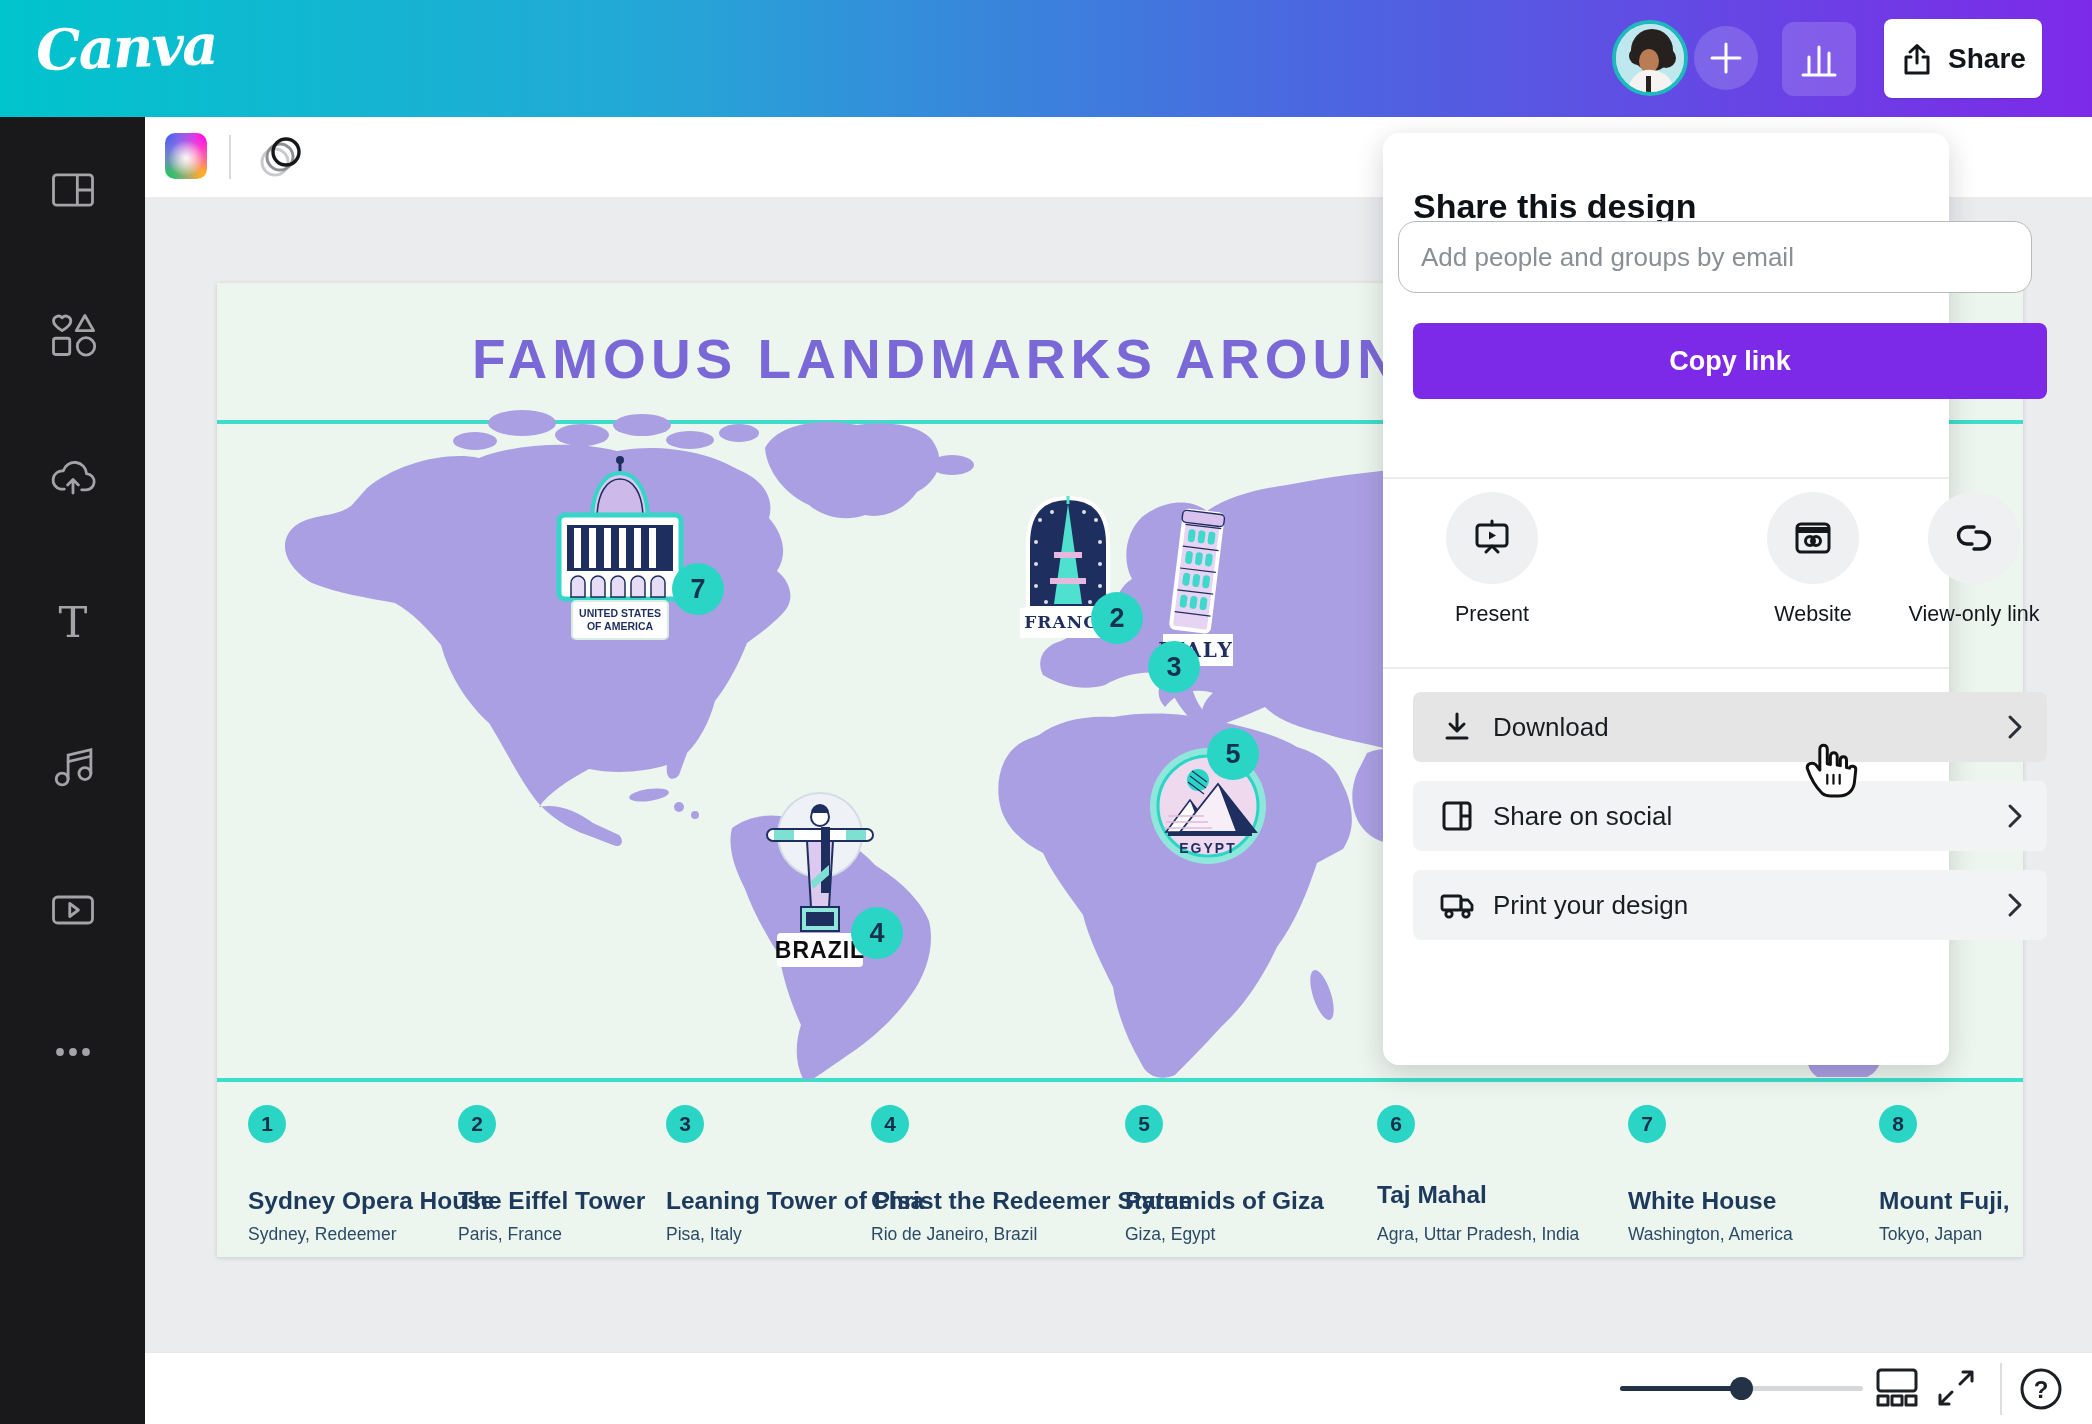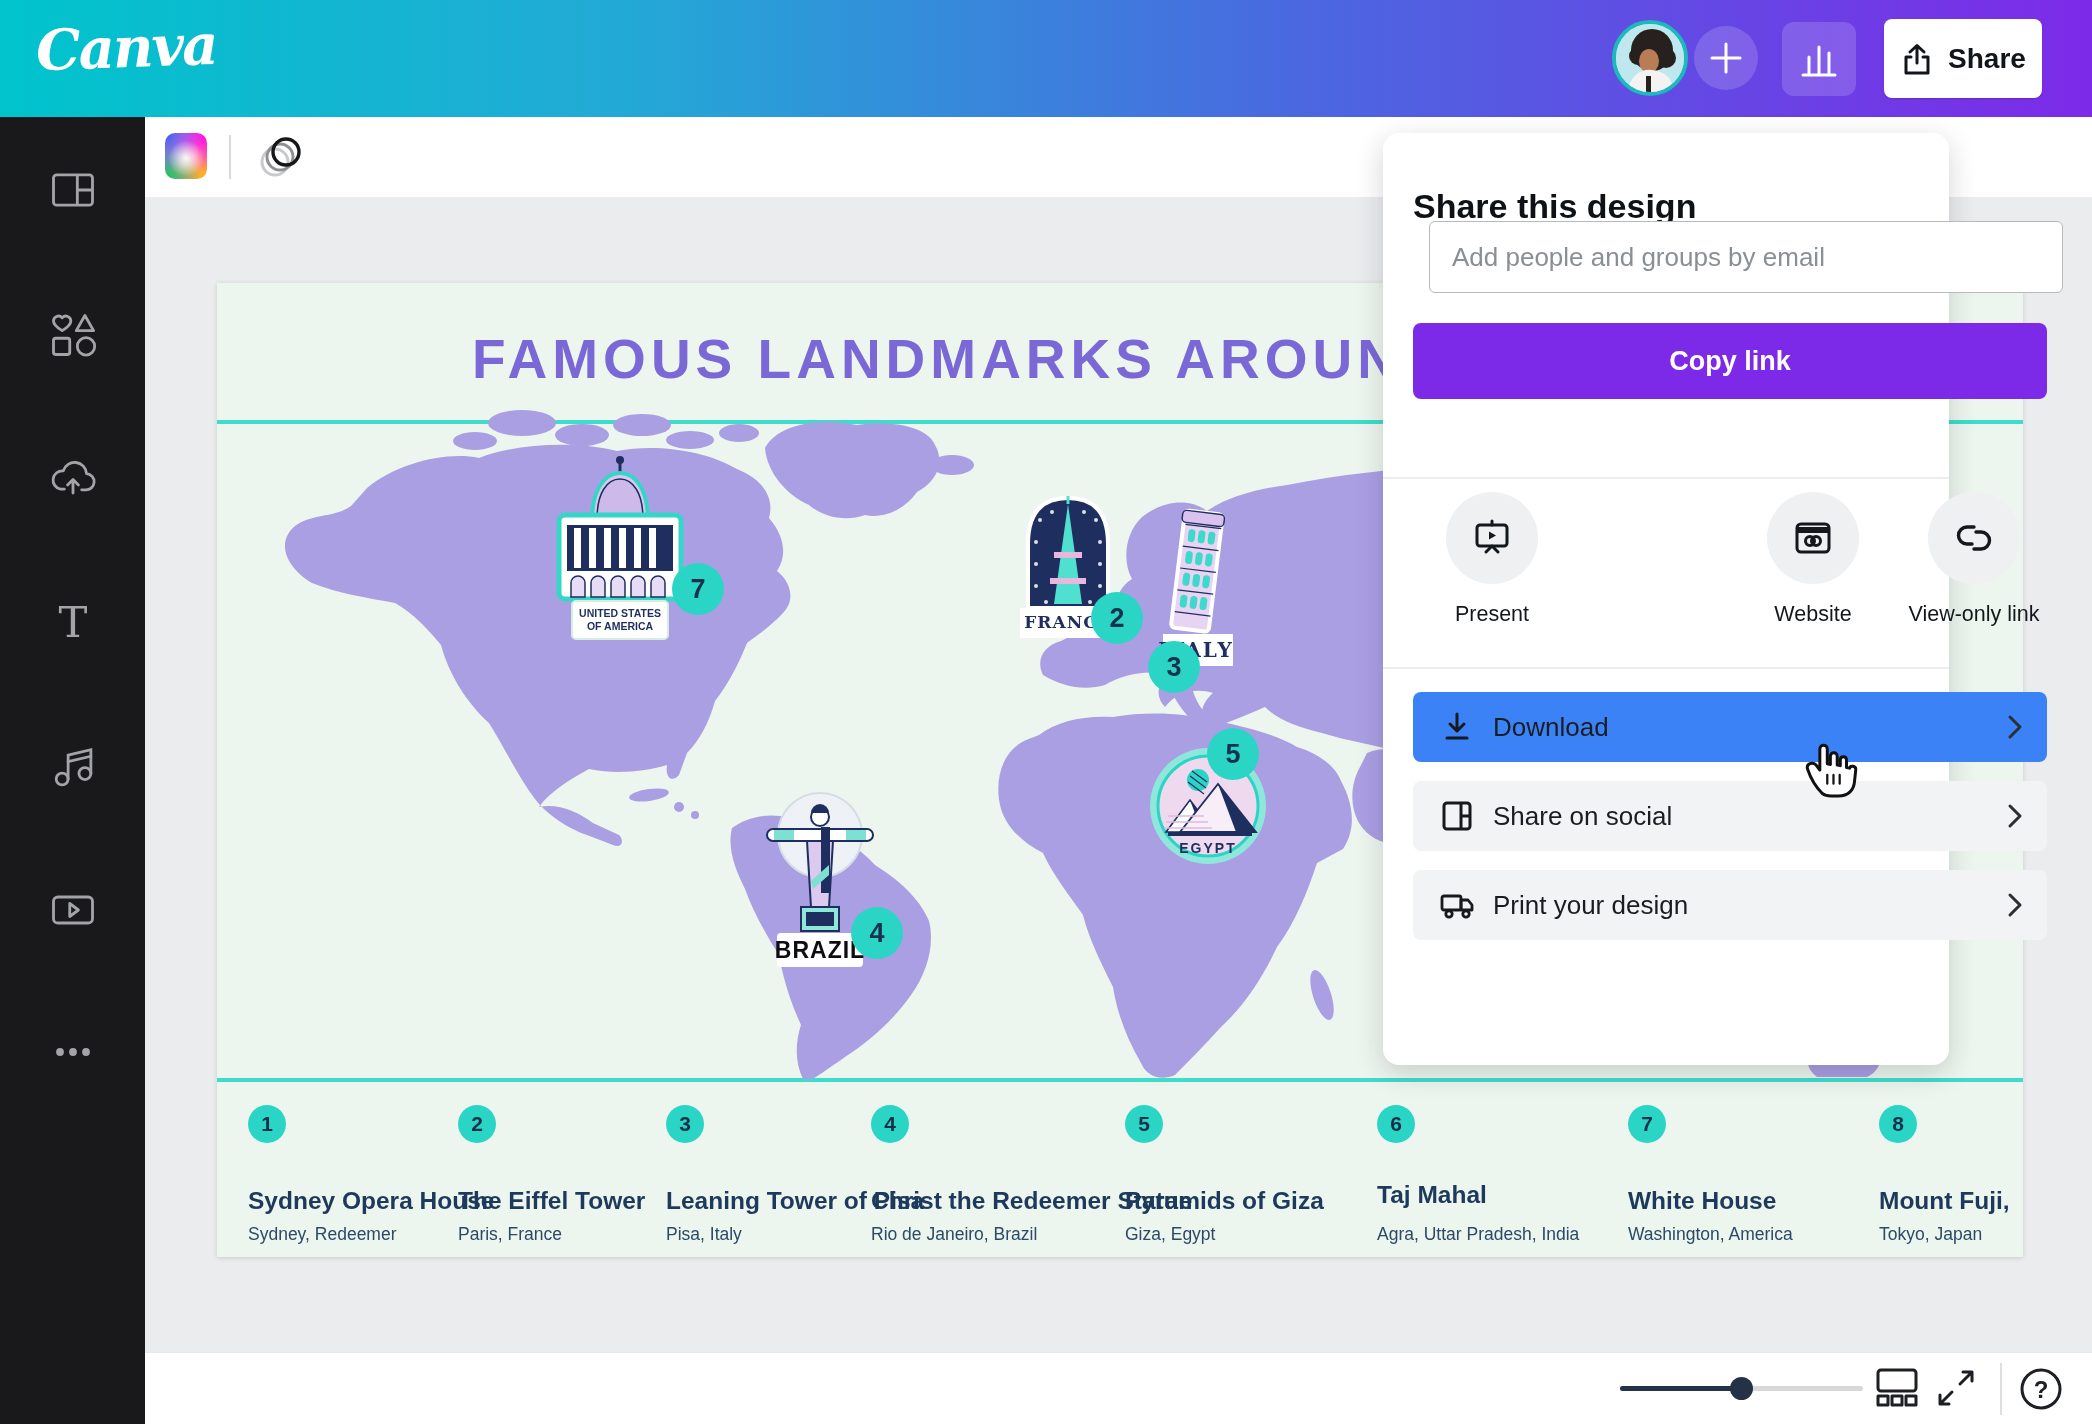--- a/index.html
+++ b/index.html
@@ -64,33 +64,33 @@
   .lm-col:nth-of-type(4) .lm-name{max-width:205px;}
   .lm-col:nth-of-type(n+5) .lm-name{white-space:nowrap;}
 
   
   .st-label{font-weight:700;color:#1e2e5e;text-align:center;}
 
   
   .panel{position:absolute;left:1383px;top:133px;width:566px;height:932px;background:#fff;border-radius:16px;
          box-shadow:0 8px 28px rgba(20,24,28,.18);z-index:10;}
   .panel-title{position:absolute;left:30px;top:26px;font-size:34px;font-weight:700;color:#0e1217;}
-  .email{position:absolute;left:46px;top:88px;width:634px;height:72px;border:1.6px solid #b7babd;border-radius:6px;
+  .email{position:absolute;left:15px;top:88px;width:634px;height:72px;border:1.6px solid #b7babd;border-radius:18px;
          font-size:26px;color:#333;padding:0 22px;box-sizing:border-box;background:#fff;font-family:"Liberation Sans",sans-serif;}
   .email::placeholder{color:#8a8f94;}
   .copylink{position:absolute;left:30px;top:190px;width:634px;height:76px;background:#7d2ae8;border:none;border-radius:8px;
          color:#fff;font-size:27px;font-weight:700;cursor:pointer;font-family:"Liberation Sans",sans-serif;}
   .pdiv{position:absolute;left:0;width:100%;height:2px;background:#eceDee;background:#ecedee;}
   .qa{position:absolute;top:359px;width:160px;text-align:center;cursor:pointer;}
   .qa-circle{width:92px;height:92px;border-radius:50%;background:#eef0f2;margin:0 auto;
          display:flex;align-items:center;justify-content:center;color:#14181c;}
   .qa-label{margin-top:18px;font-size:21.5px;color:#14181c;white-space:nowrap;}
   .prow{position:absolute;left:30px;width:634px;height:70px;border-radius:8px;background:#f1f3f4;
         display:flex;align-items:center;cursor:pointer;color:#16191d;}
-  .prow.hovered{background:#3b82f6;}
+  .prow.hovered{background:#e5e5e5;}
   .prow-icon{margin-left:26px;width:36px;height:36px;flex:none;}
   .prow-label{margin-left:18px;font-size:26px;color:#191d21;}
   .prow-chevron{margin-left:auto;margin-right:22px;width:20px;height:28px;flex:none;color:#2b2f33;}
 
   
   .bottombar{position:absolute;left:145px;top:1352px;width:1947px;height:72px;background:#fff;border-top:1px solid #e8e9ea;}
   .slider-track{position:absolute;left:1475px;top:33px;width:243px;height:5px;border-radius:3px;background:#d6d8da;cursor:pointer;}
   .slider-fill{position:absolute;left:0;top:0;height:5px;border-radius:3px;background:#233246;}
   .slider-thumb{position:absolute;left:110px;top:-9px;width:23px;height:23px;border-radius:50%;background:#233246;cursor:grab;}
   .bb-icon{position:absolute;color:#1c1f23;cursor:pointer;}

